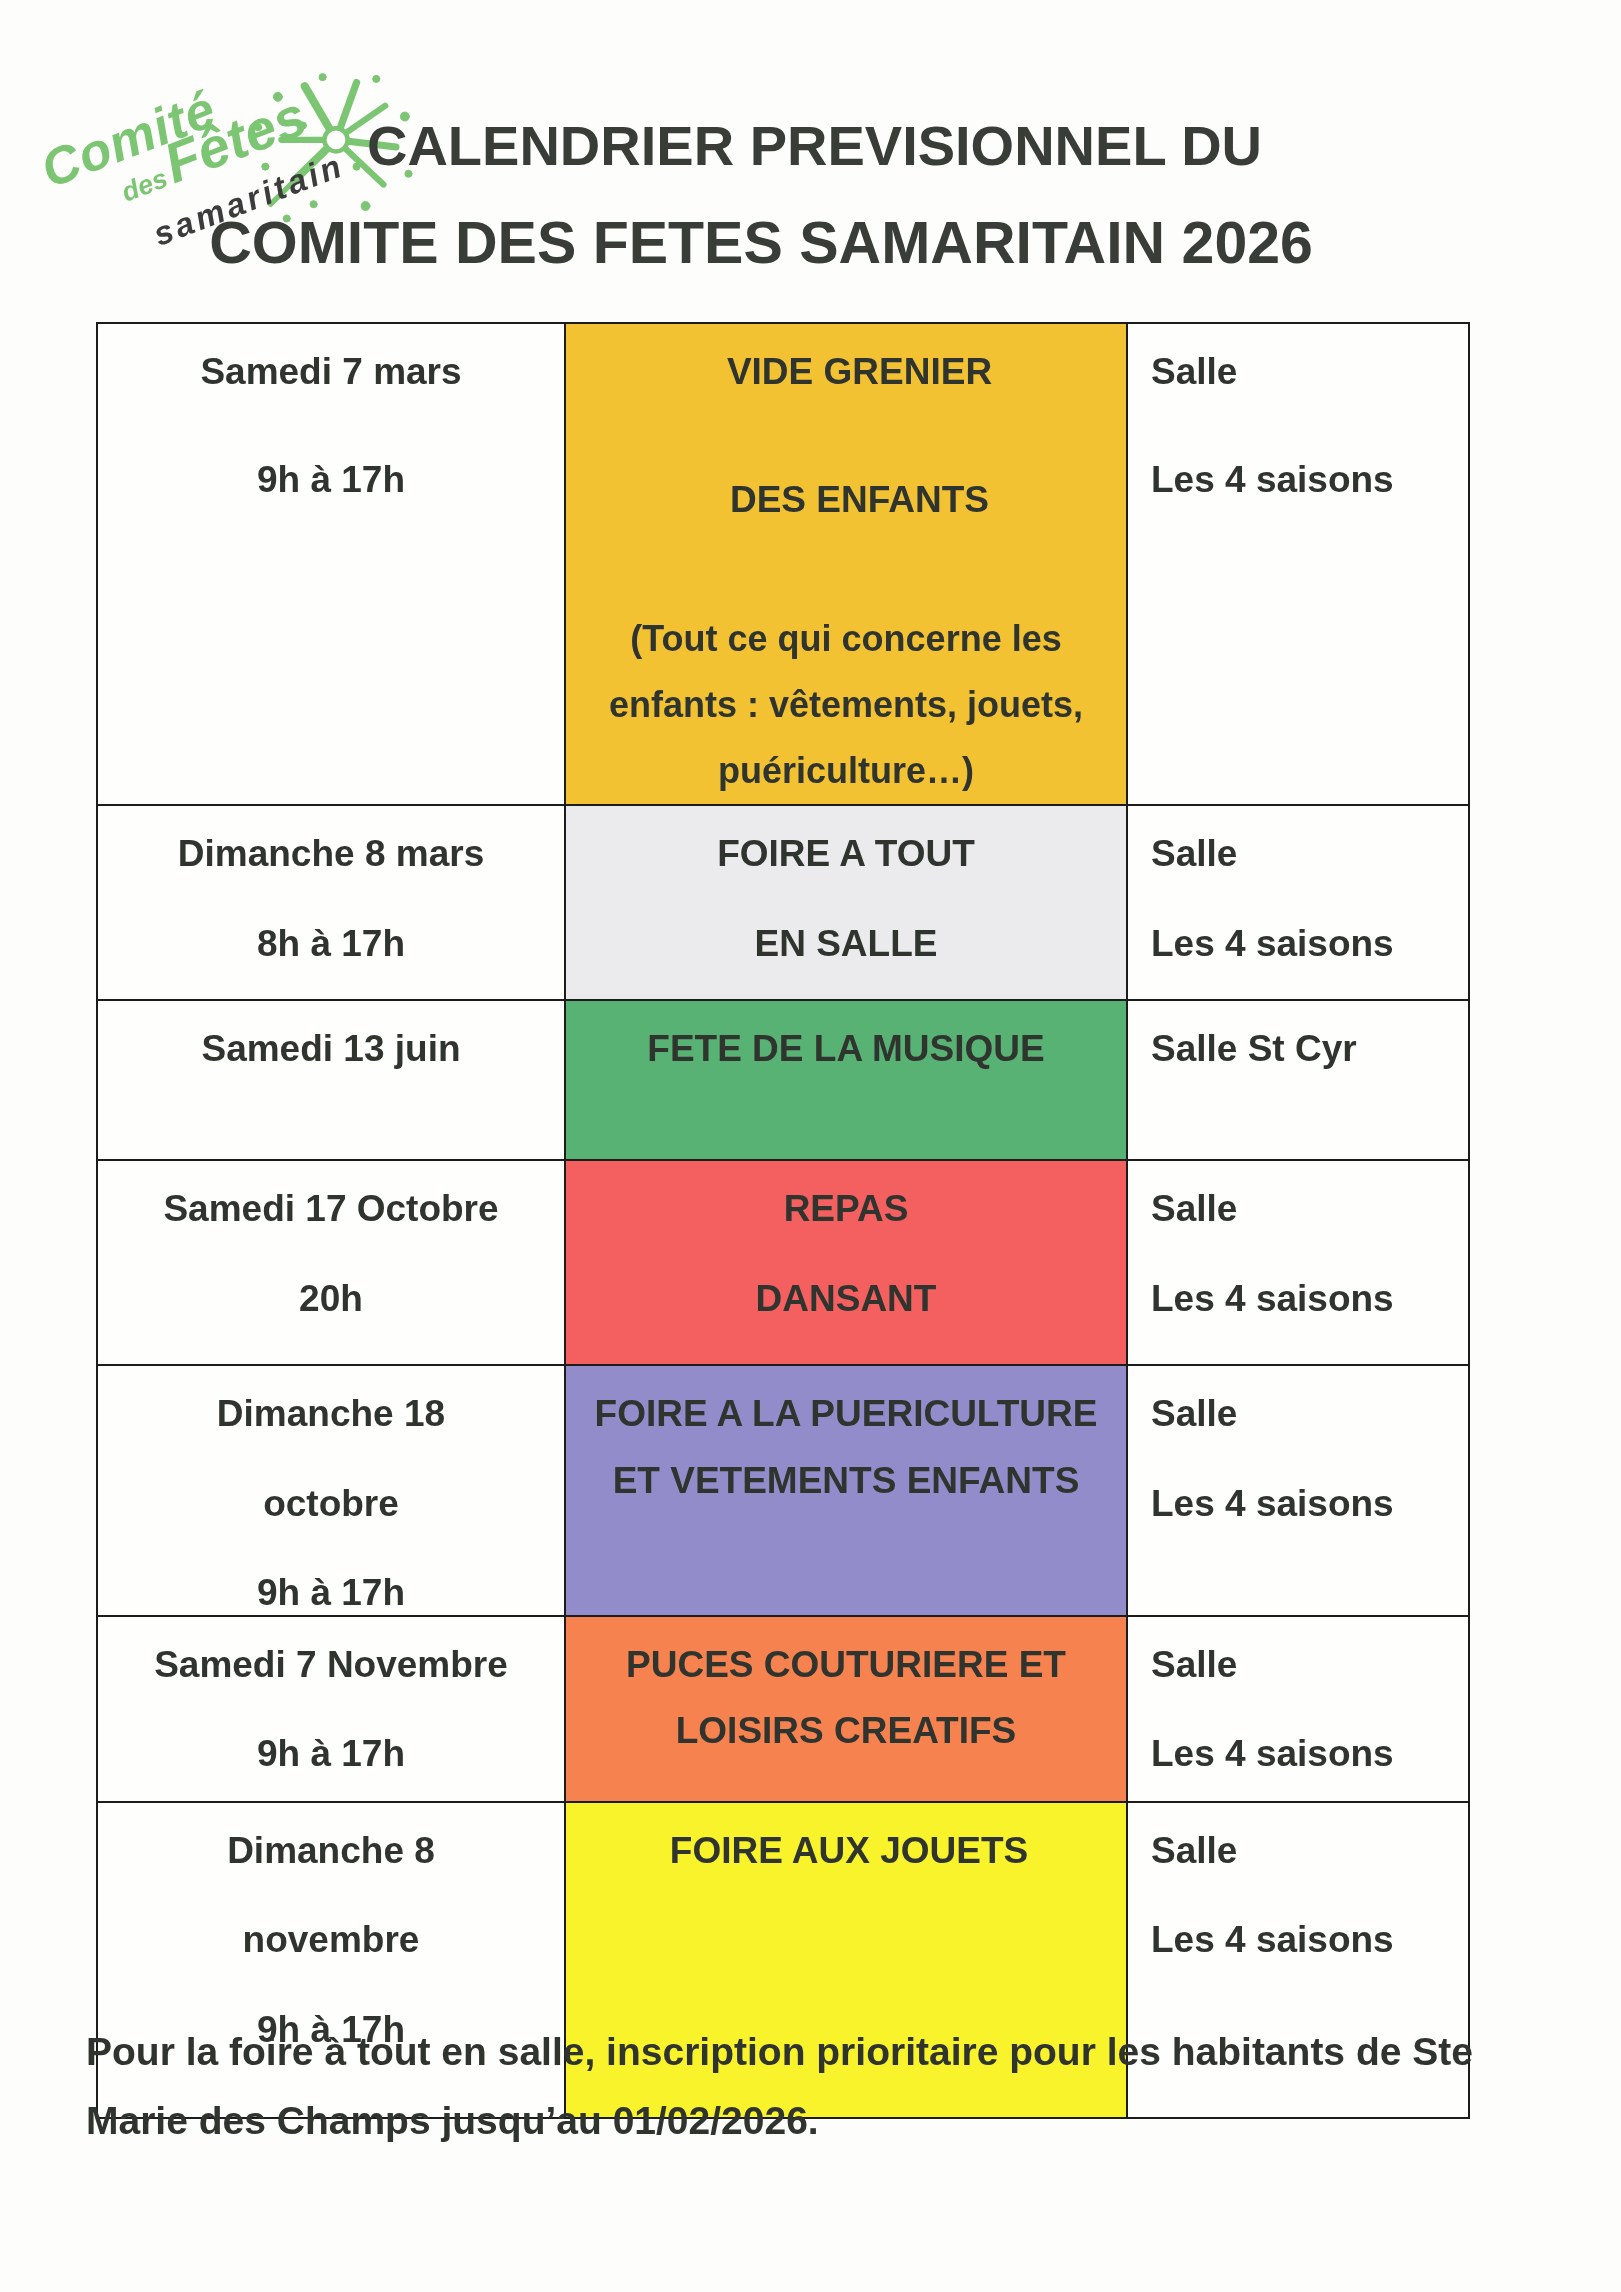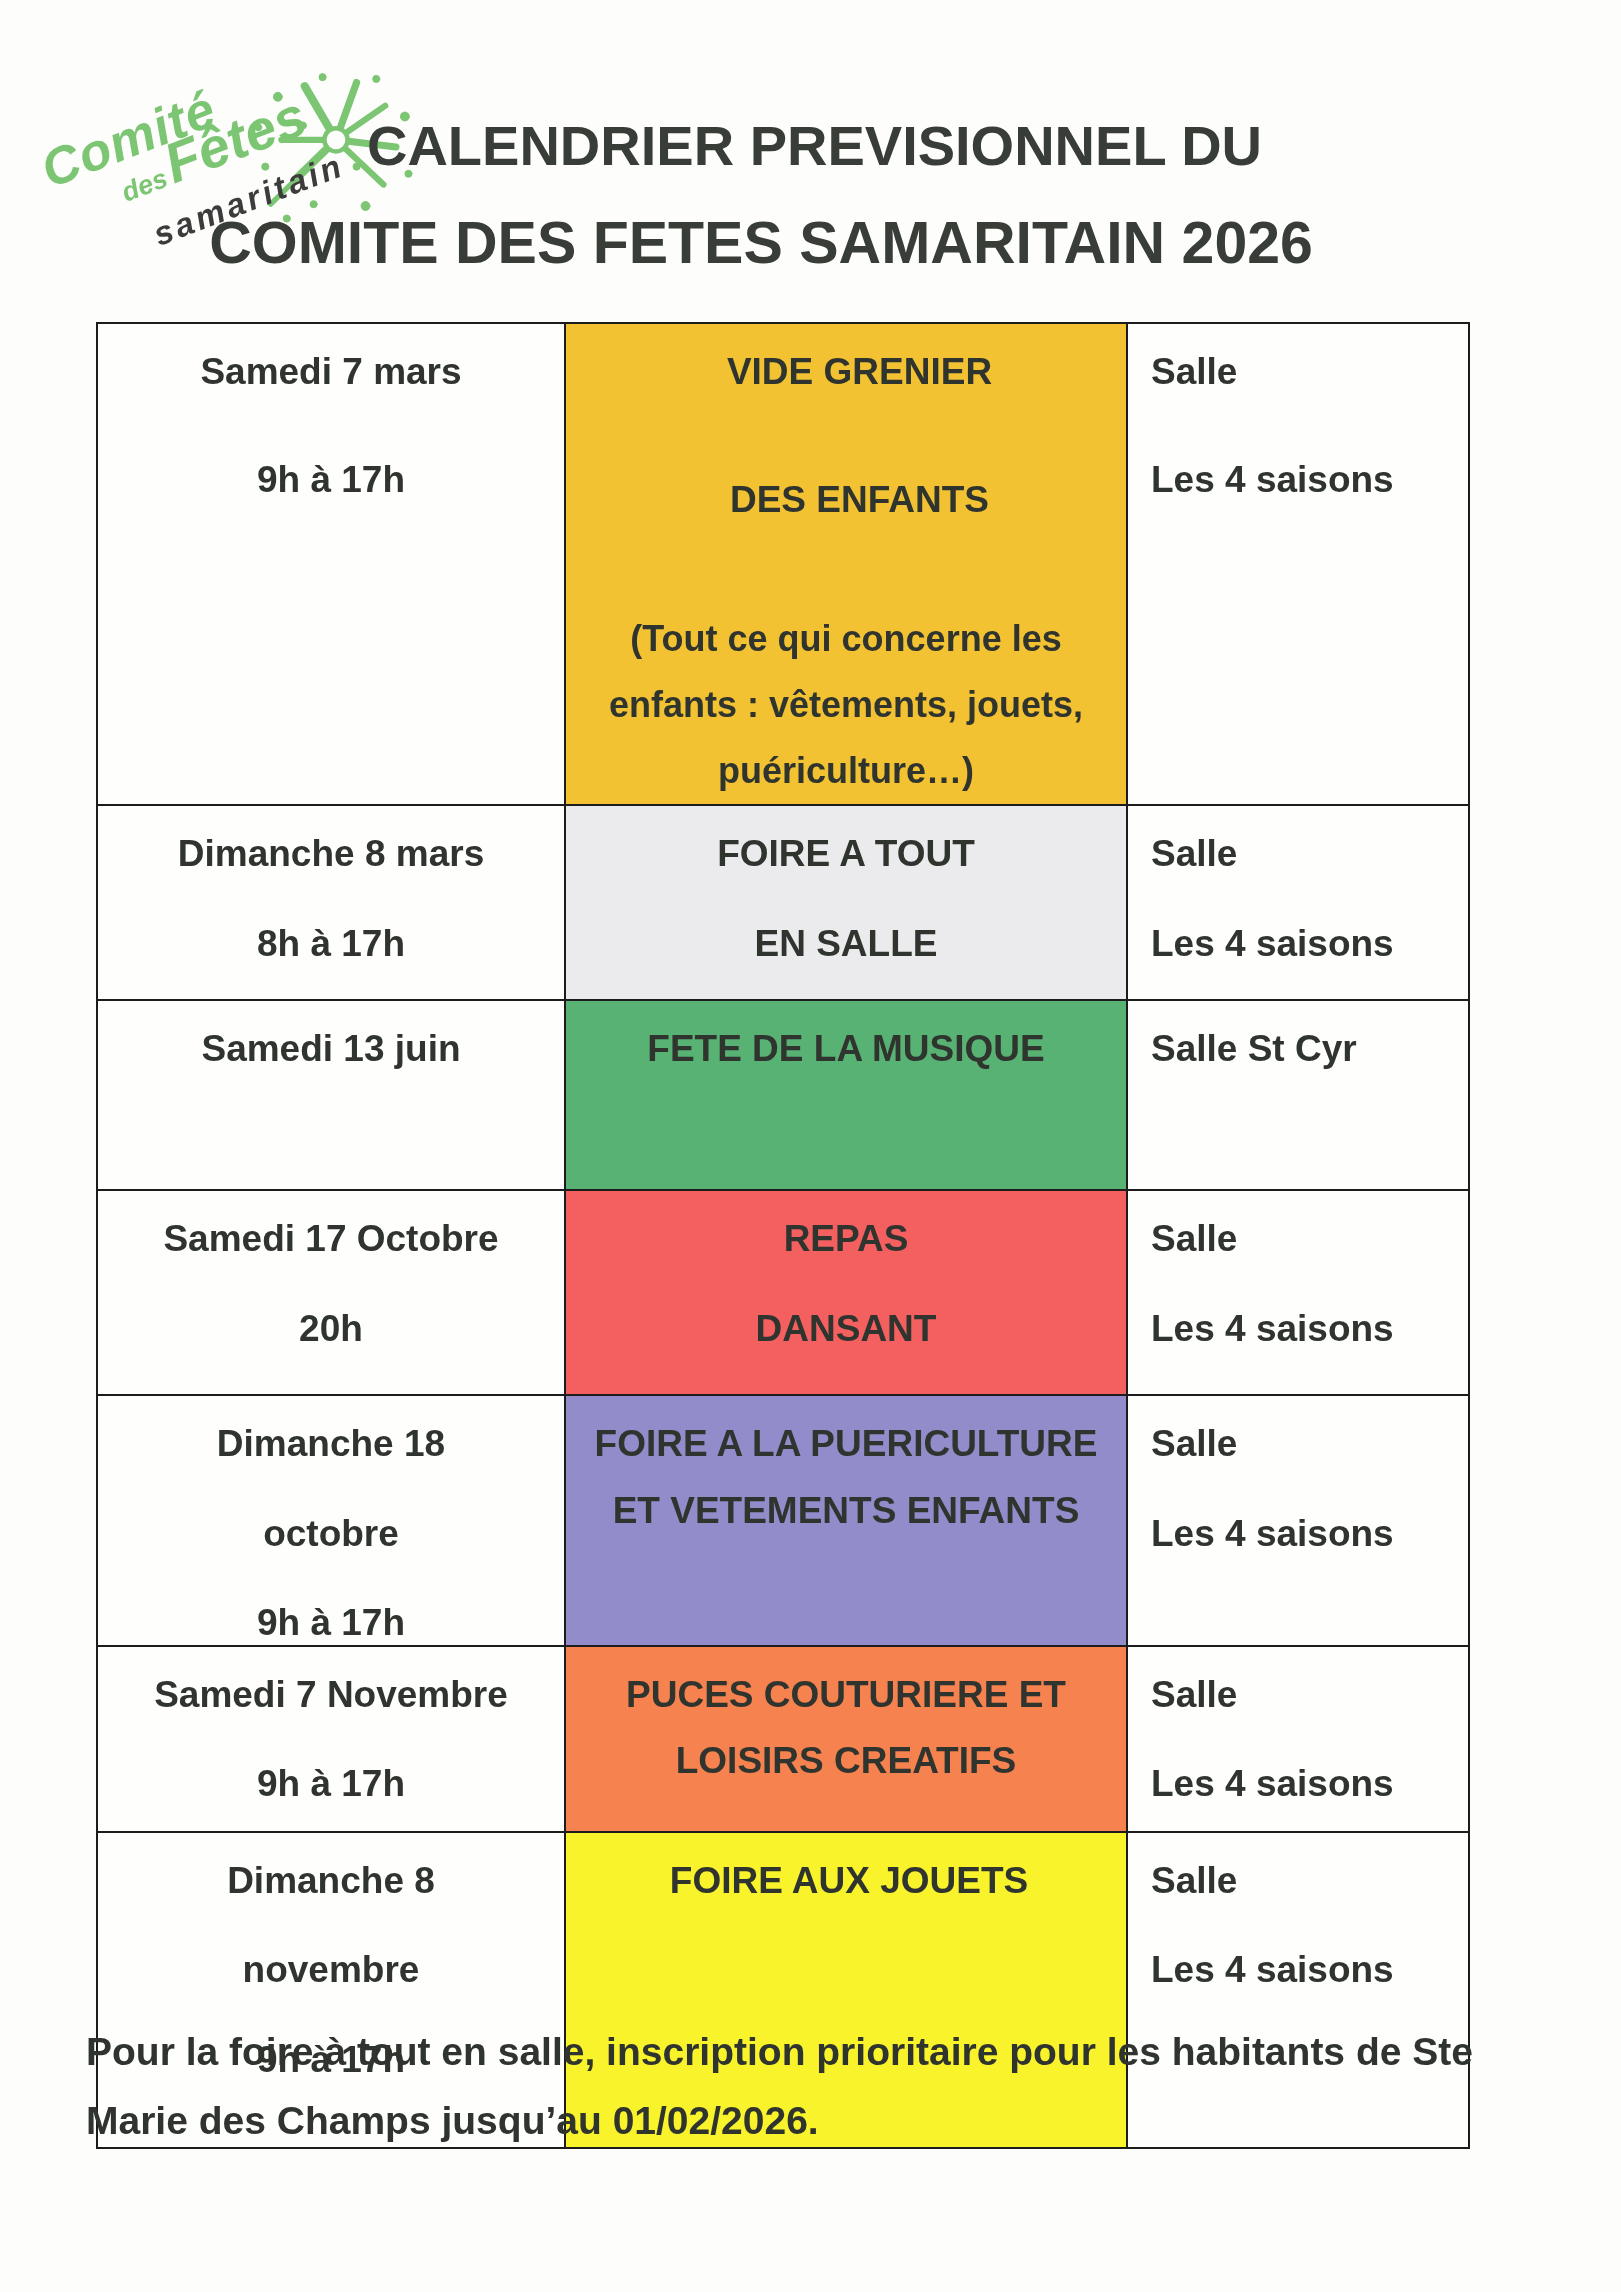--- a/index.html
+++ b/index.html
@@ -18,21 +18,21 @@
   .burst{position:absolute;left:208px;top:16px;}
   
   .title1{position:absolute;left:322px;top:70px;width:985px;text-align:center;
     font-size:56px;font-weight:700;color:#383d38;letter-spacing:0px;margin-top:43px;}
   .title2{position:absolute;left:116px;top:209px;width:1290px;text-align:center;
     font-size:59px;font-weight:700;color:#383d38;}
   
   table.cal{position:absolute;left:96px;top:322px;width:1373px;border-collapse:collapse;table-layout:fixed;}
   table.cal td{border:2.7px solid #1c1c1c;vertical-align:top;padding:0;}
   col.c1{width:468px;} col.c2{width:562px;} col.c3{width:342px;}
-  tr.r1{height:391px;} tr.r2{height:195px;padding-left:48px;} tr.r3{height:190px;}
+  tr.r1{height:391px;} tr.r2{height:195px;padding-left:48px;} tr.r3{height:160px;}
   tr.r4{height:205px;} tr.r5{height:247px;} tr.r6{height:186px;} tr.r7{height:316px;}
   td.date{text-align:center;background:#fefefd;}
   td.event{text-align:center;}
   td.venue{background:#fefefd;}
   .dline,.eline{font-size:37px;font-weight:700;line-height:1.15;}
   .vline{font-size:37px;font-weight:700;line-height:1.15;text-align:left;margin-left:23px;}
   .pt{padding-top:27px;display:block;}
   .gap{margin-bottom:47px;}
   .gap-lg{margin-bottom:65px;}
   .gap-ev{margin-bottom:85px;margin-left:27px;}

